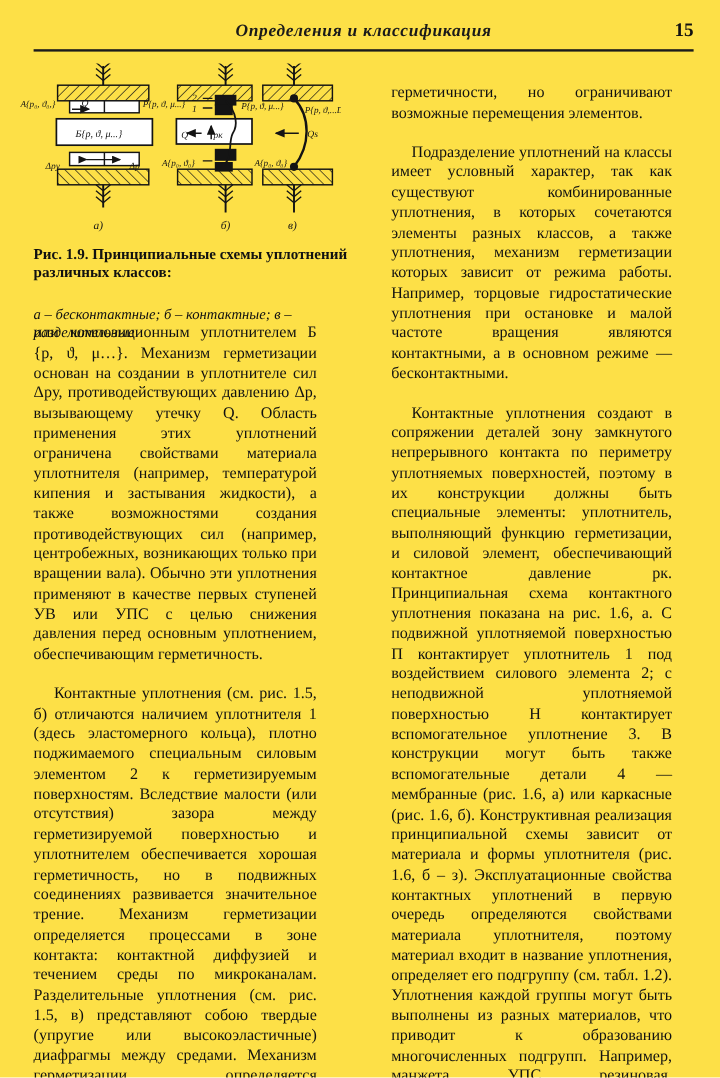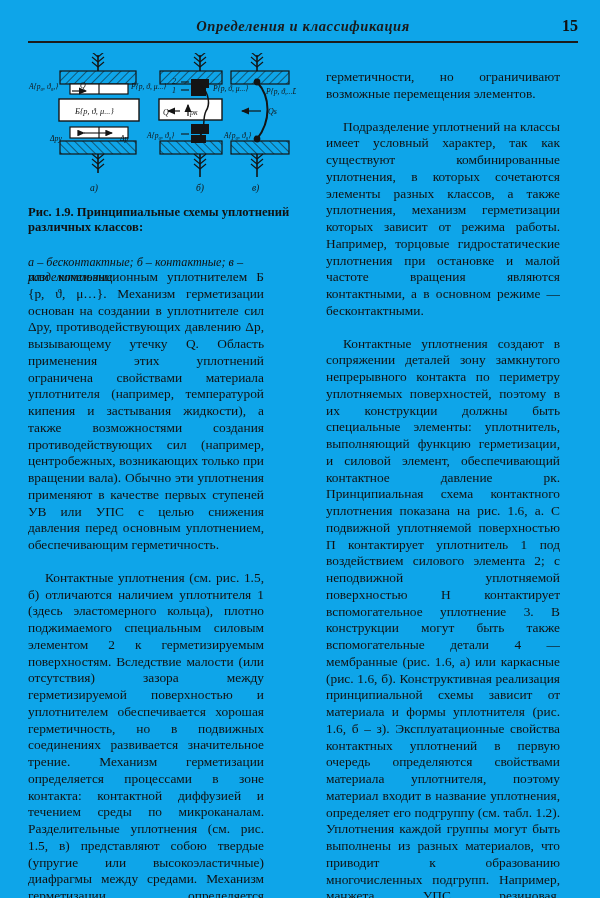--- a/index.html
+++ b/index.html
@@ -12,21 +12,21 @@
     height: 898px;
     position: relative;
     font-family: "Liberation Serif", serif;
     color: #111111;
     overflow: hidden;
   }
 
   .page {
     position: absolute;
     inset: 0;
-    background: #0ea5e9;
+    background: #fde047;
     text-decoration: underline;
   }
 
   
   .running-head {
     position: absolute;
     left: 28px;
     right: 22px;
     top: 18px;
     height: 22px;
@@ -81,21 +81,21 @@
     text-indent: 17px;
   }
   .col p.cont { text-indent: 0; }
   .col p + p { margin-top: 0; }
 
   i, .it { font-style: italic; }
 
   
   .figure {
     position: absolute;
-    left: 28px;
+    left: 16px;
     top: 53px;
     width: 268px;
     height: 148px;
     text-align: right;
   }
   .fig-caption {
     position: absolute;
     left: 28px;
     top: 205px;
     width: 272px;

